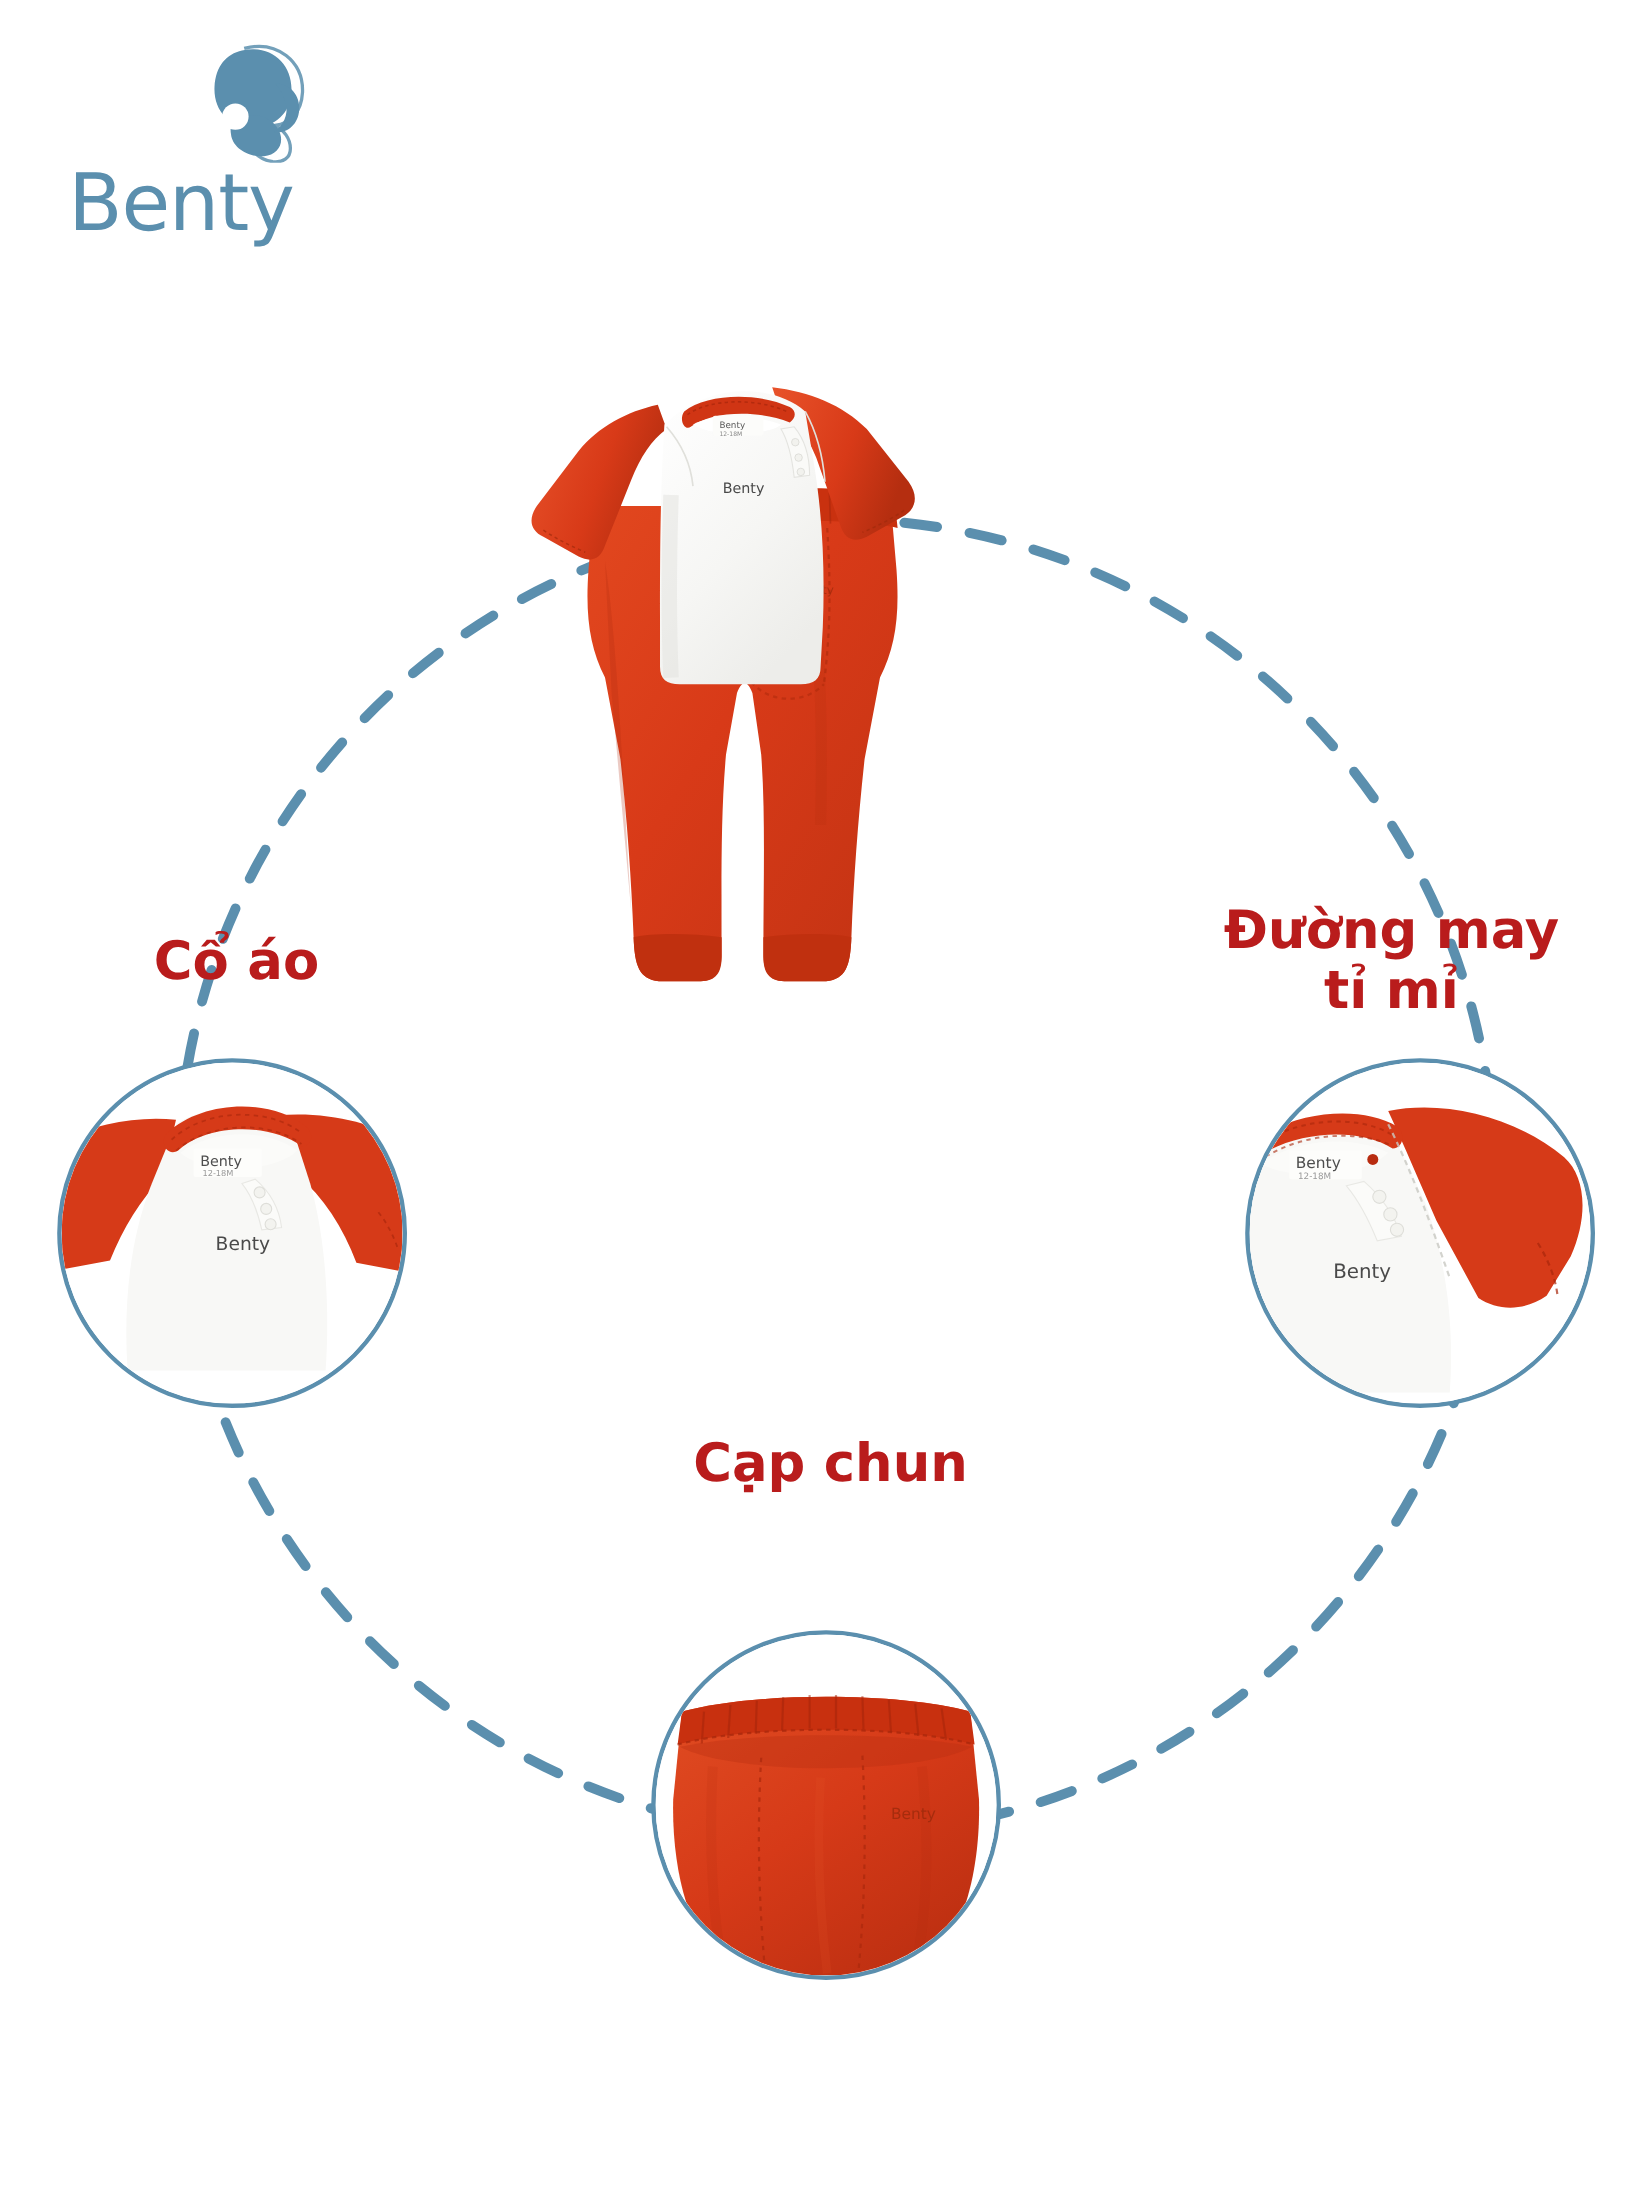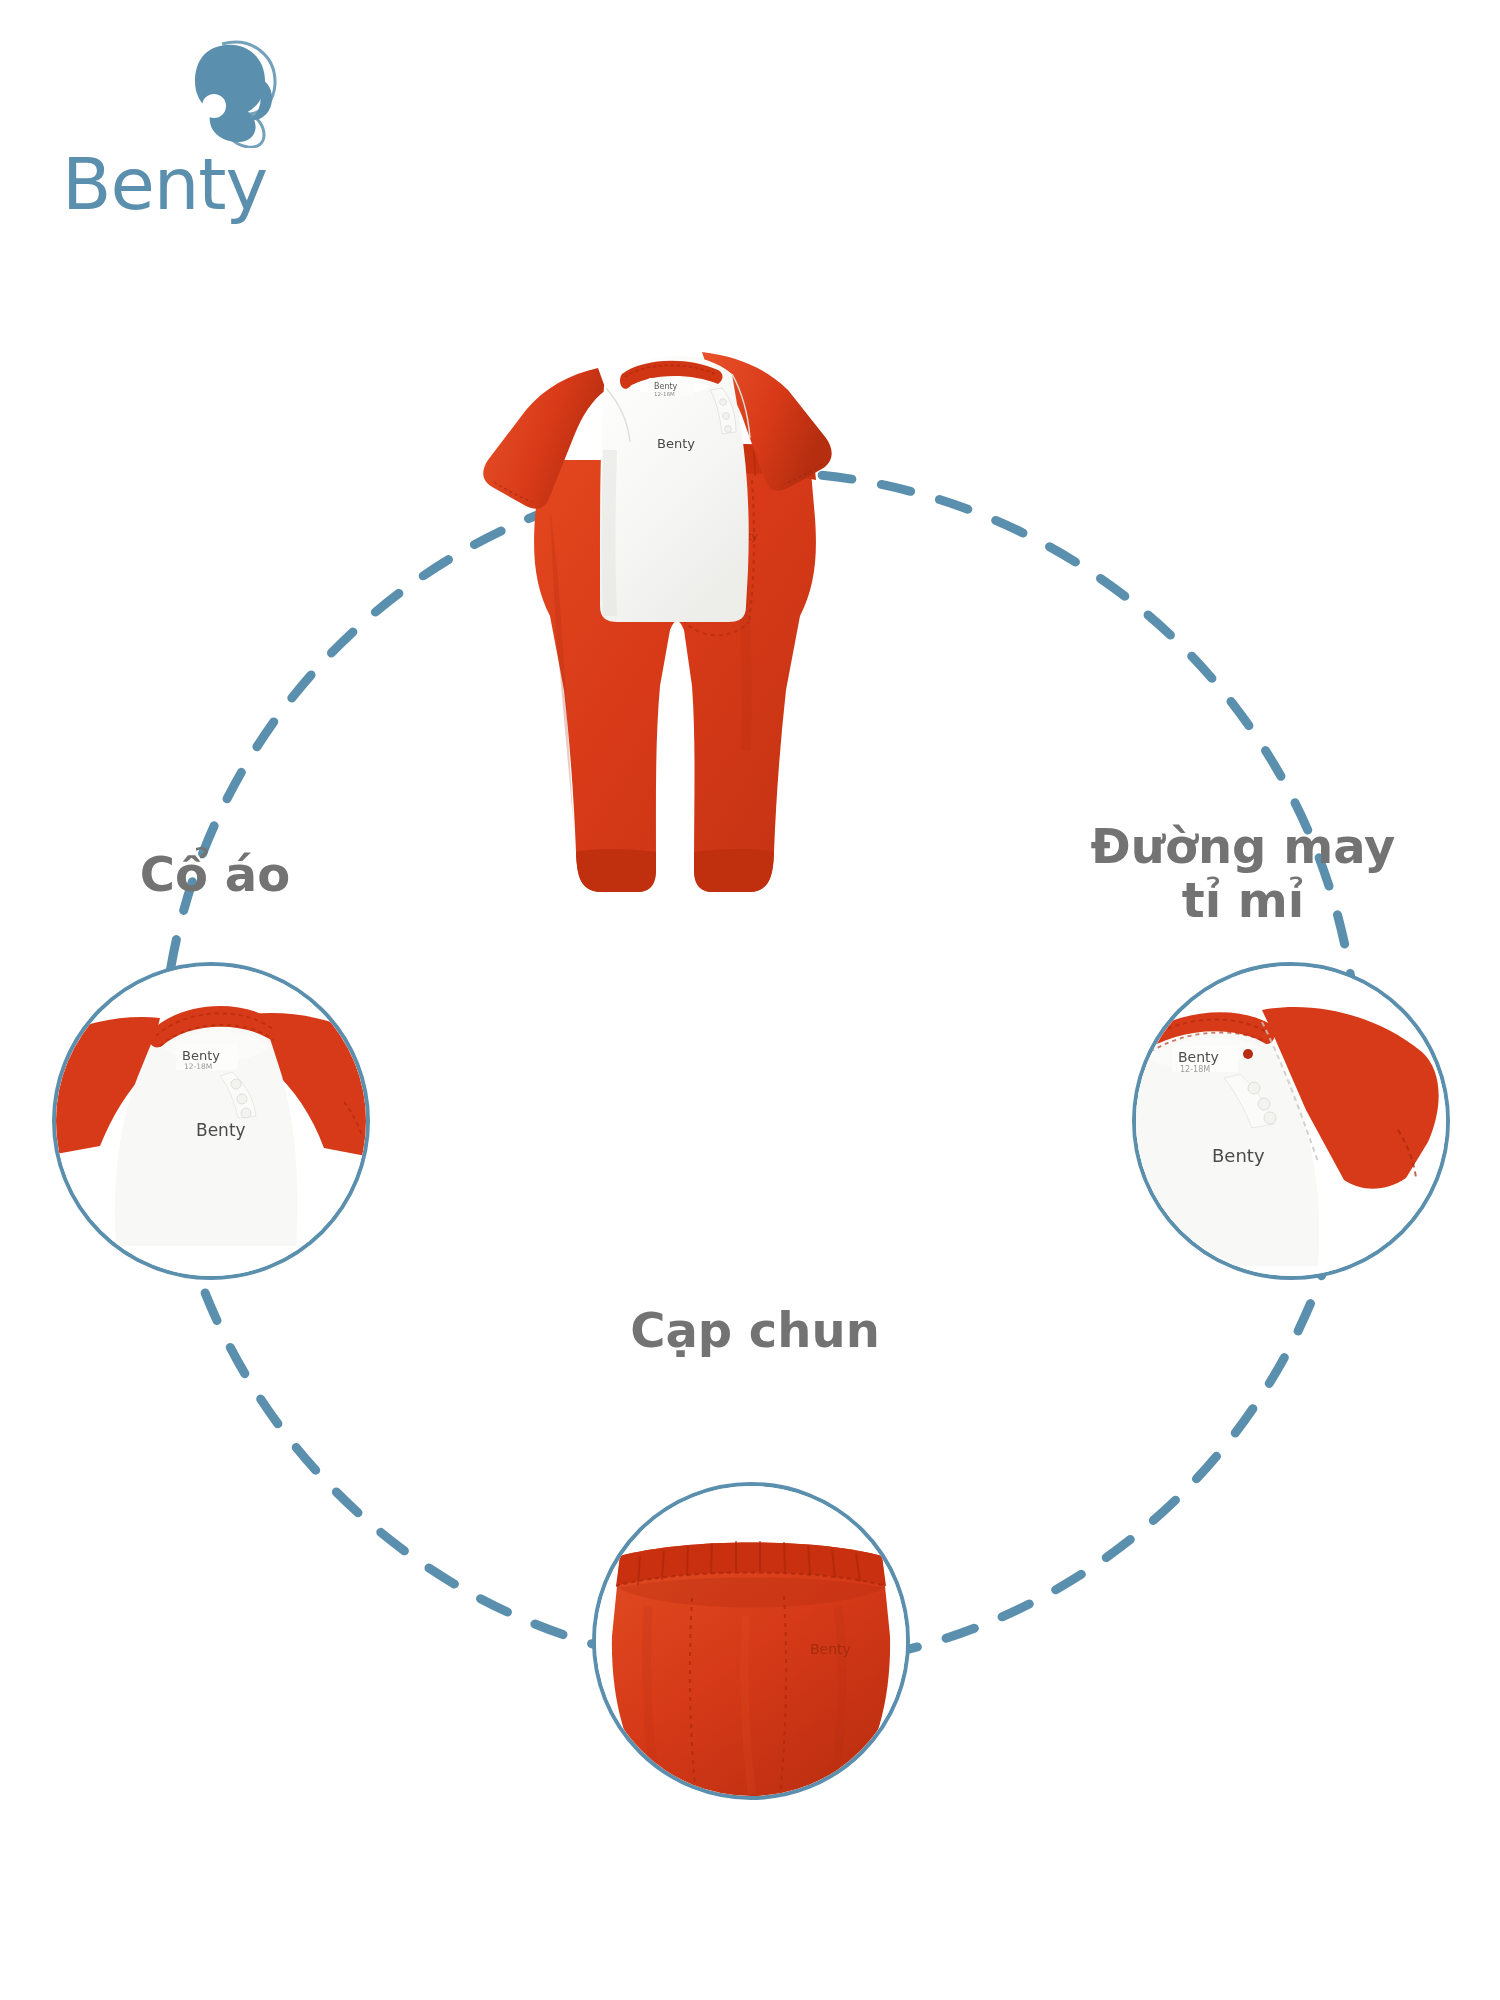--- a/index.html
+++ b/index.html
@@ -41,30 +41,30 @@
   }
   .bubble-inner { position: absolute; left: 0; top: 0; width: 100%; height: 100%; }
 
   #bubble-collar { left: 52px;  top: 962px;  width: 318px; height: 318px; }
   #bubble-seam   { left: 1132px; top: 962px; width: 318px; height: 318px; }
   #bubble-waist  { left: 592px; top: 1482px; width: 318px; height: 318px; }
 
   
   .label {
     position: absolute;
-    color: #737373;
+    color: #b91c1c;
     font-family: "DejaVu Sans", sans-serif;
     font-weight: 700;
     font-size: 48px;
     line-height: 1.12;
     text-align: center;
     white-space: pre-line;
   }
   #label-collar { left: 80px;  top: 848px;  width: 270px; }
-  #label-seam   { left: 1058px; top: 820px; width: 370px; }
+  #label-seam   { left: 1080px; top: 820px; width: 370px; }
   #label-waist  { left: 620px; top: 1304px; width: 270px; }
 </style>
 </head>
 <body>
 
 <div id="page">
 
   <div class="logo-block">
     <div class="logo-mark">
       <svg viewBox="0 0 110 108" width="110" height="108">

